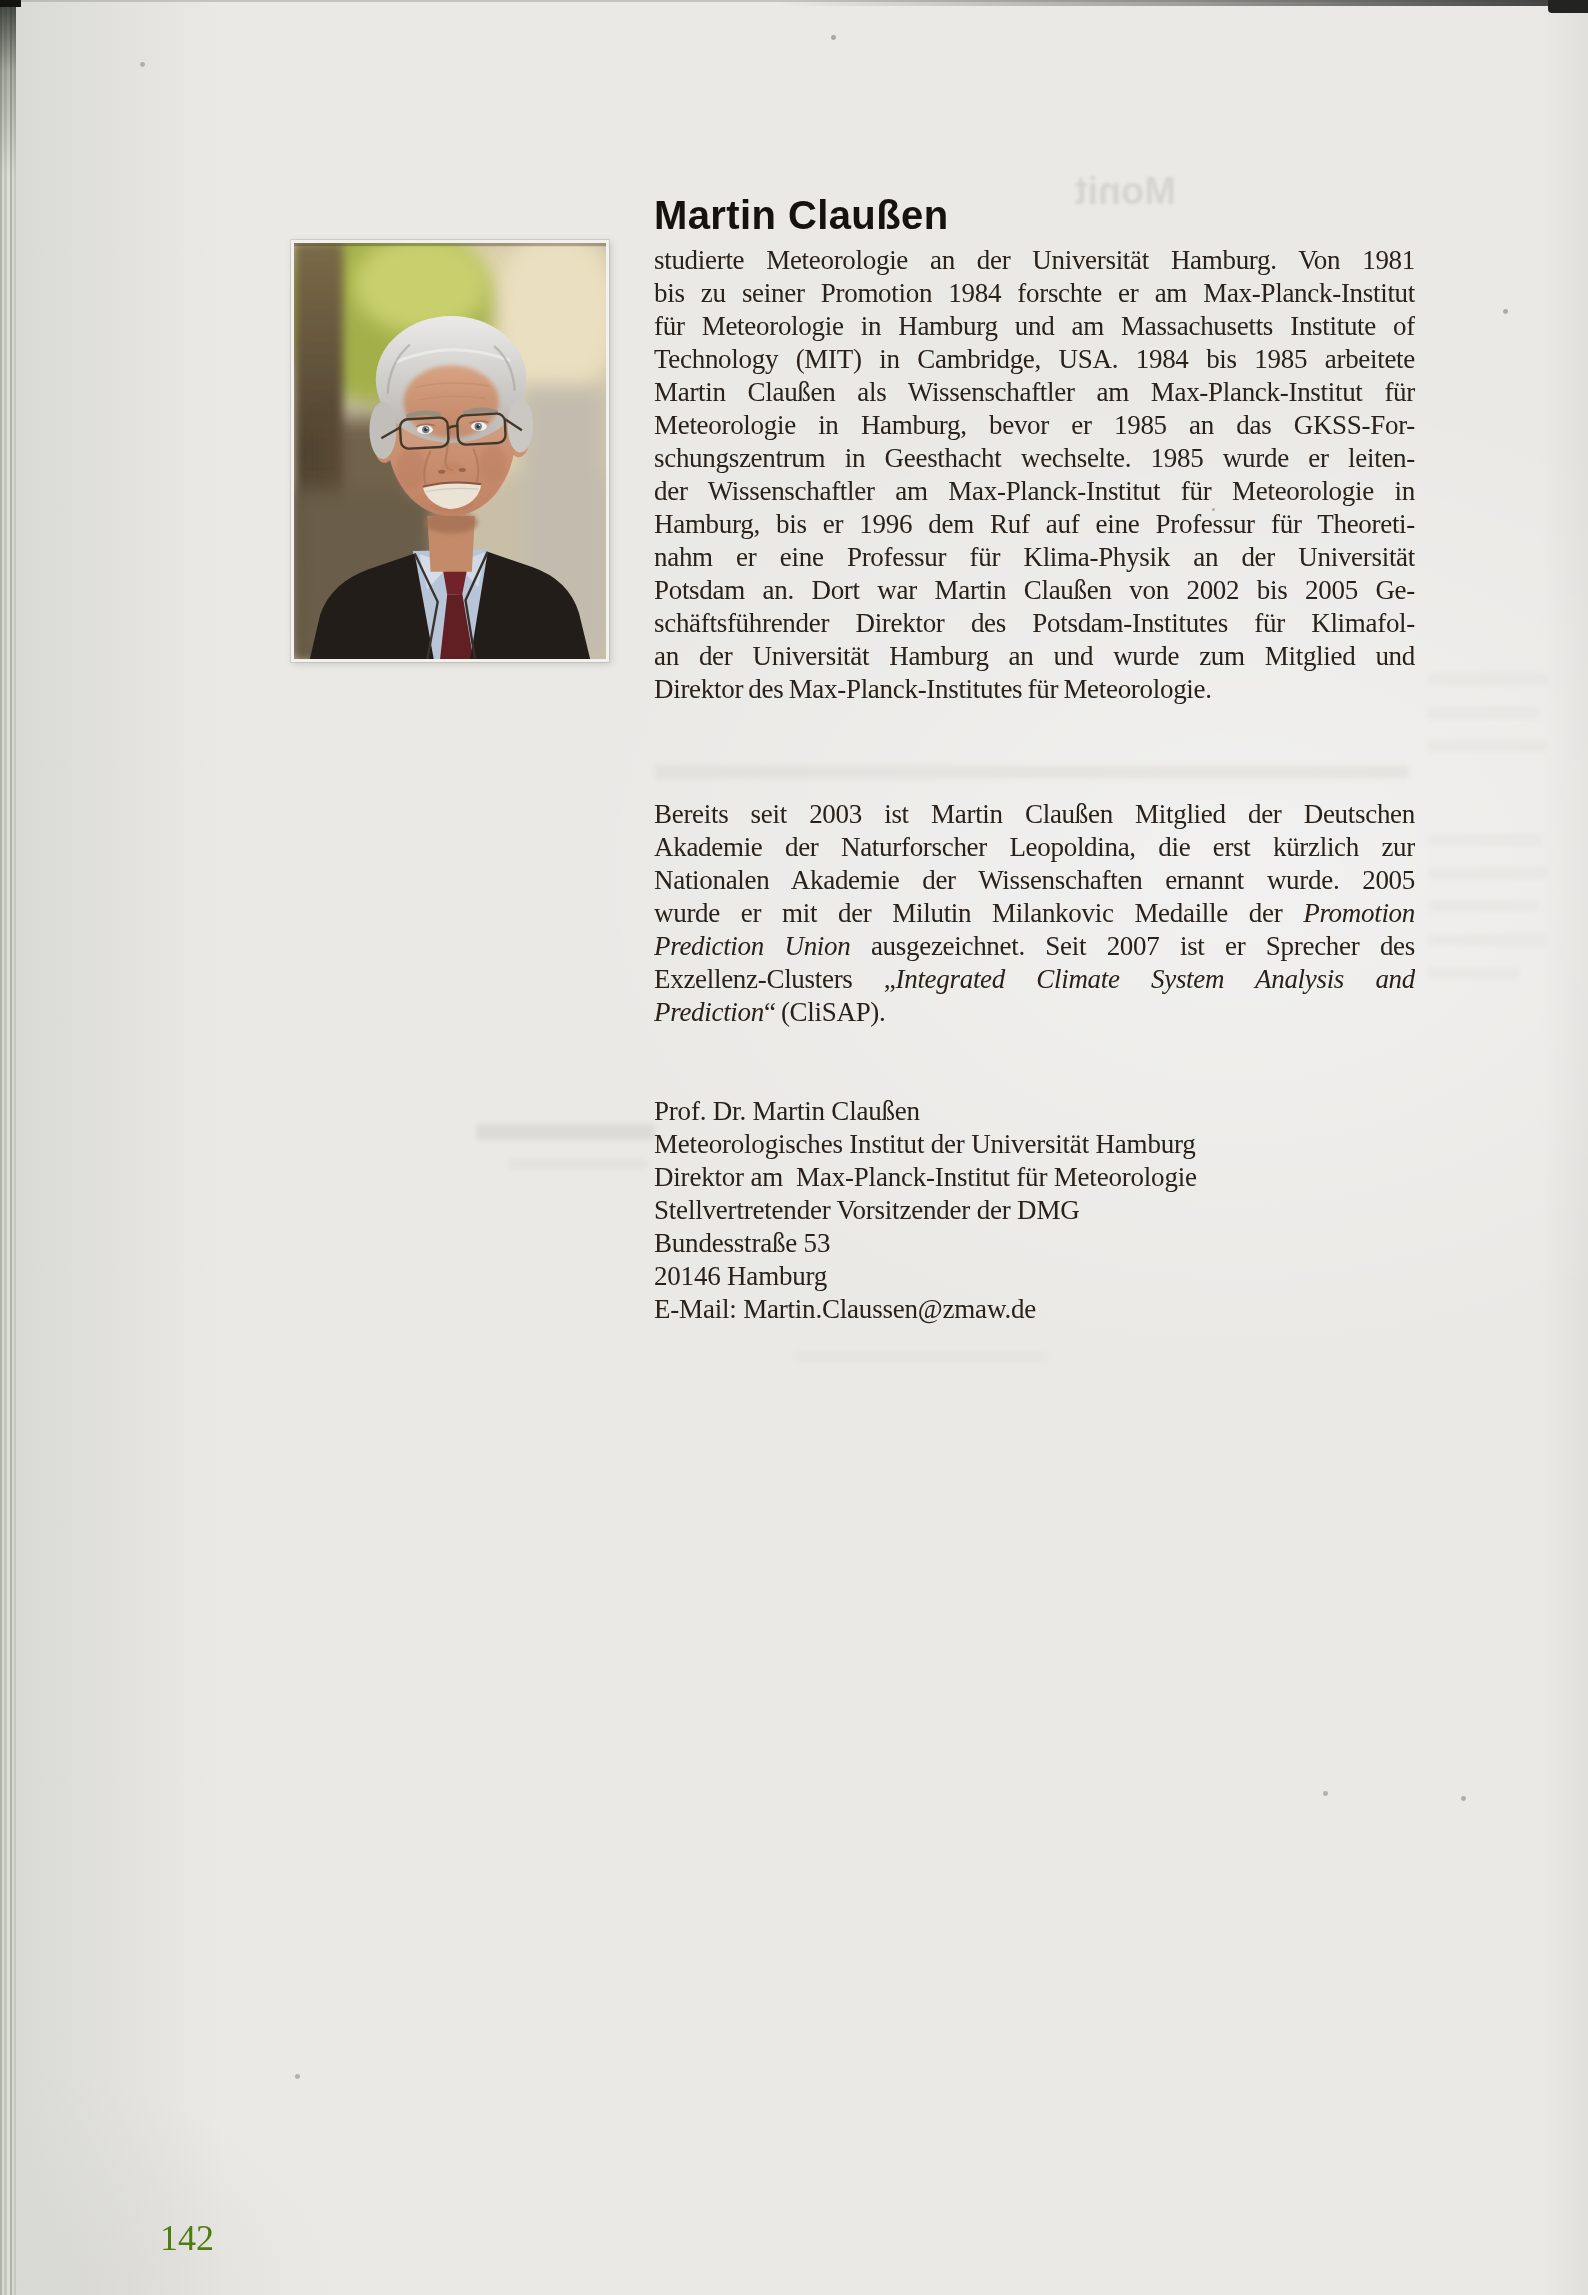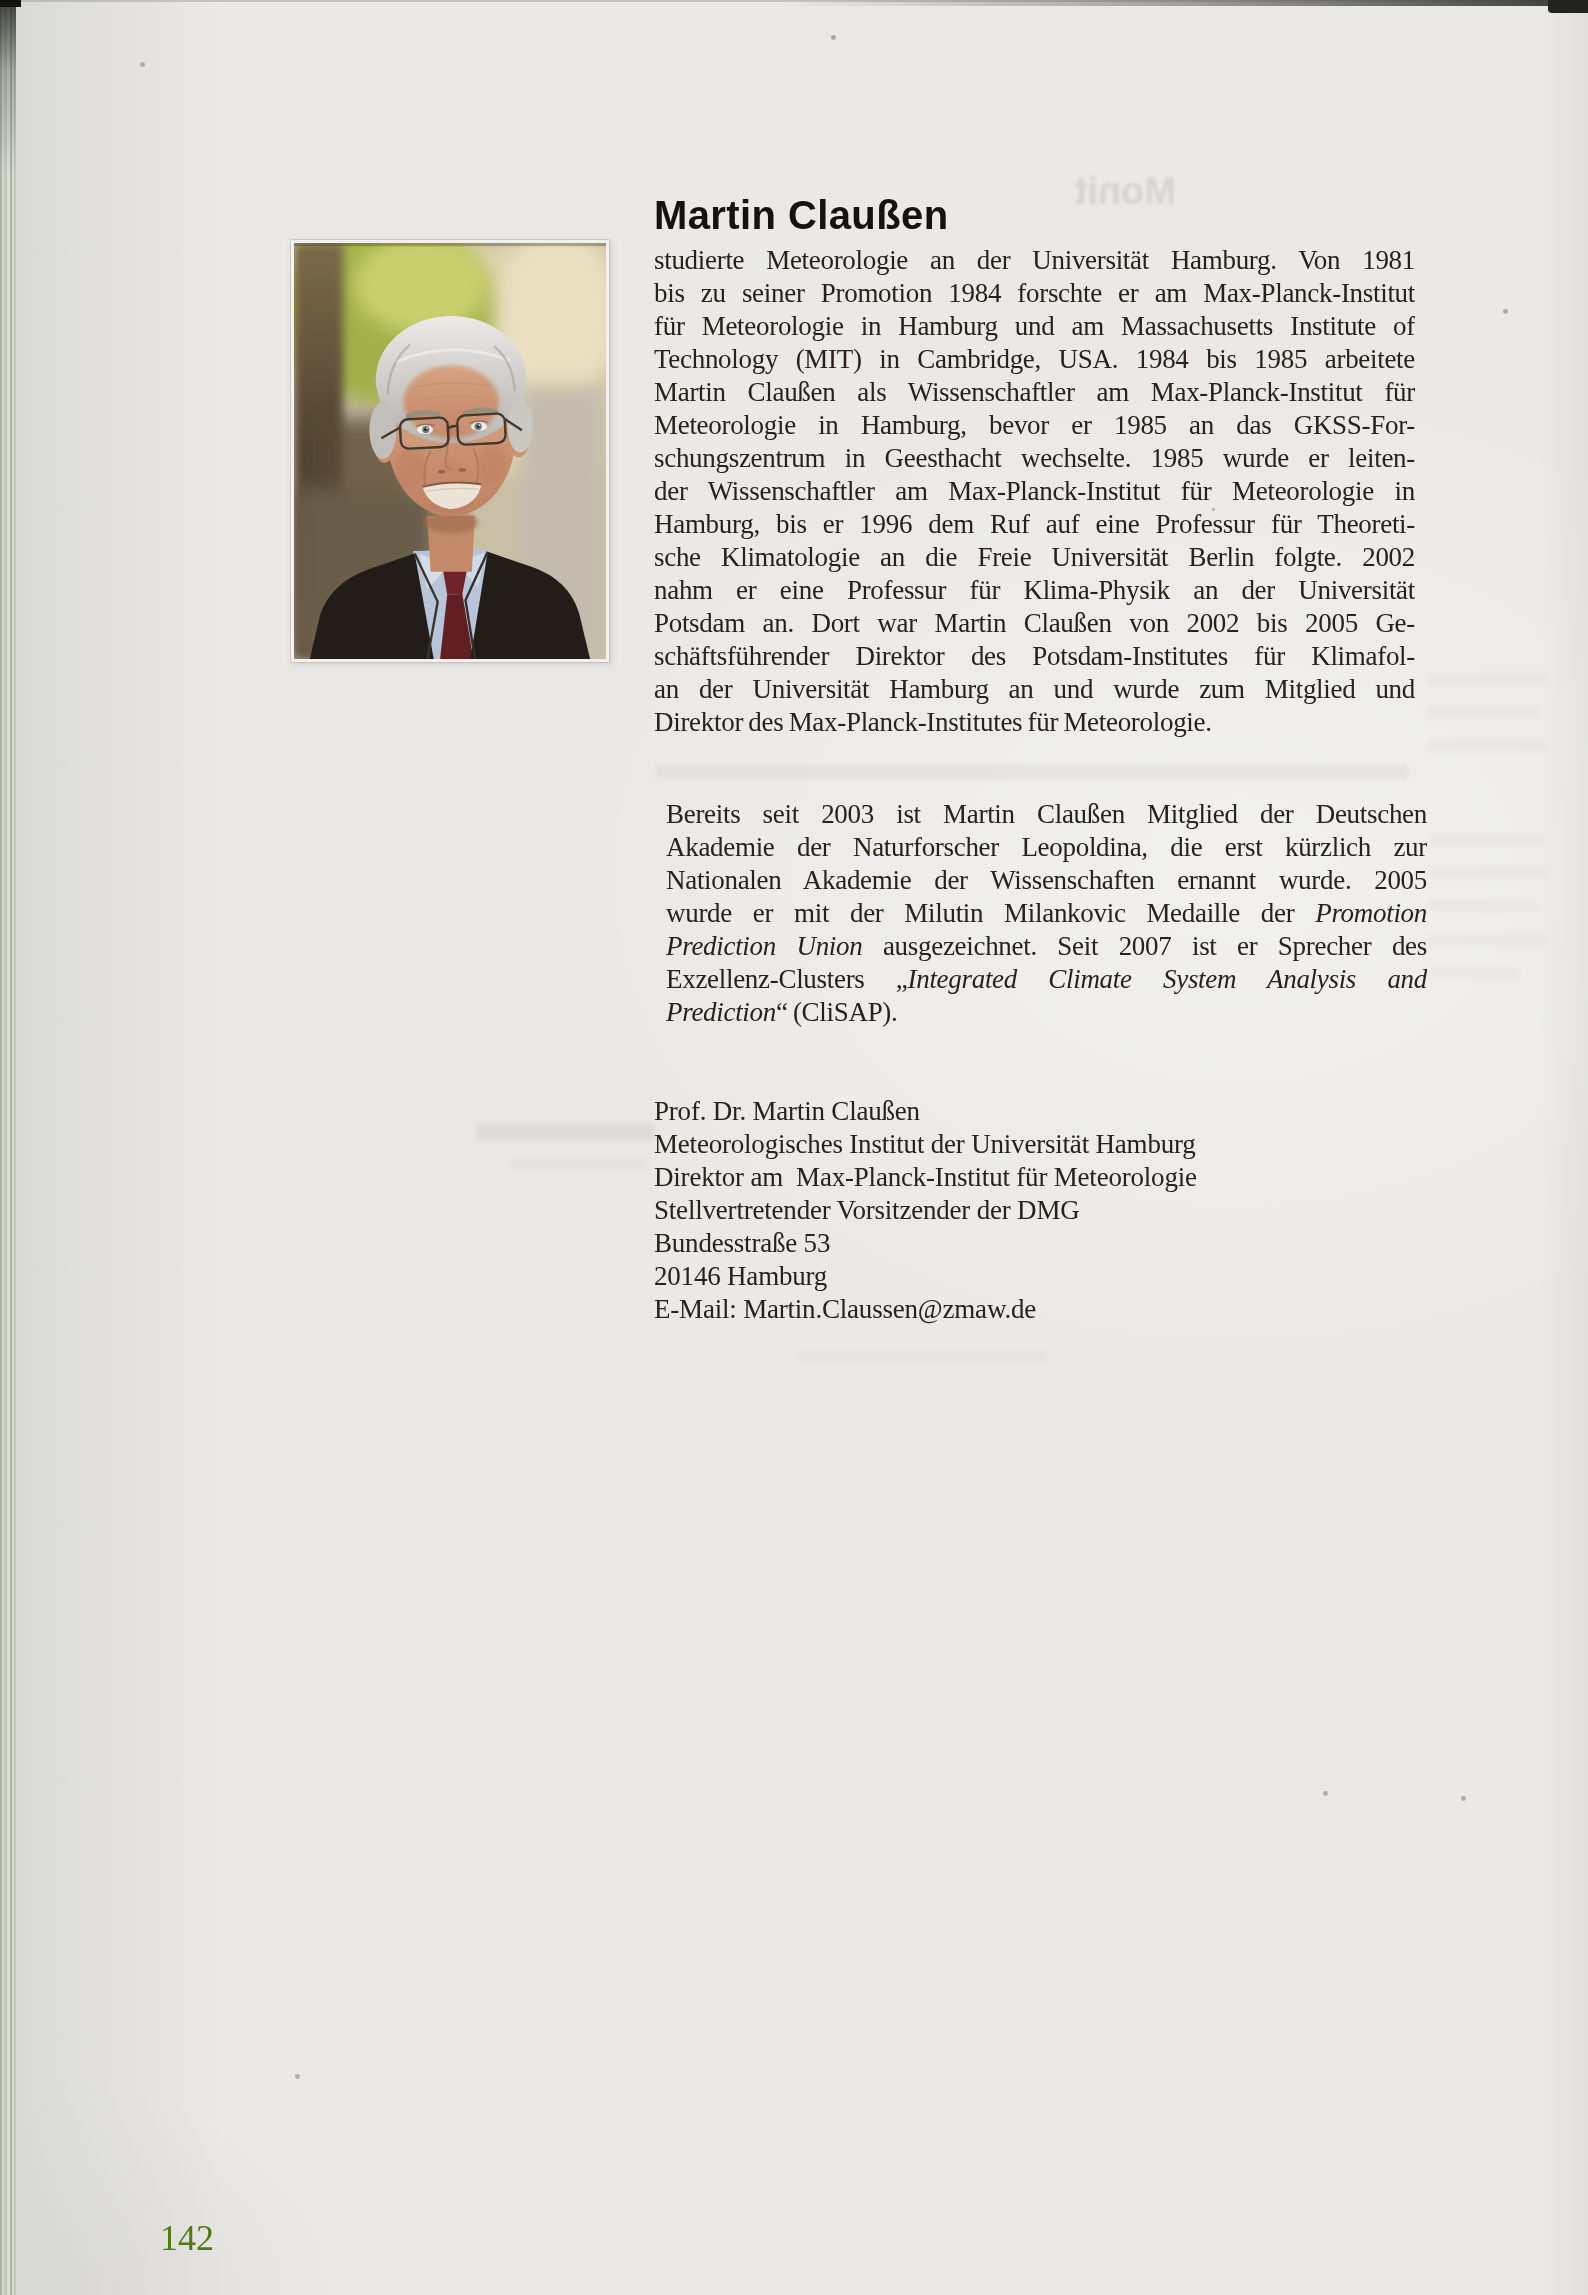--- a/index.html
+++ b/index.html
@@ -51,21 +51,21 @@
     box-shadow:0 0 0 0.8px rgba(120,118,110,.25), 1.6px 2.4px 7.1px rgba(90,85,70,.22);
   }
   .photo svg{display:block;width:100%;height:100%;}
 
   .para{
     position:absolute;left:654px;width:761px;z-index:6;
     font-size:27px;line-height:33px;color:#29211a;
     letter-spacing:-0.3px;word-spacing:-1.2px;
   }
   #para1{top:244px;}
-  #para2{top:798px;margin-left:12px;}
+  #para2{top:798px;}
   .tl{height:33px;overflow:hidden;}
   .tl.j{text-align:justify;text-align-last:justify;}
   .tl .it{font-style:italic;}
 
   .contact{
     position:absolute;left:654px;top:1095px;z-index:6;
     font-size:27px;line-height:33px;color:#29211a;letter-spacing:-0.2px;
   }
   .contact .tl{white-space:pre;}
 
@@ -191,21 +191,20 @@
 <div id="para1" class="para">
     <div class="tl j"><span>studierte Meteorologie an der Universität Hamburg. Von 1981</span></div>
     <div class="tl j"><span>bis zu seiner Promotion 1984 forschte er am Max-Planck-Institut</span></div>
     <div class="tl j"><span>für Meteorologie in Hamburg und am Massachusetts Institute of</span></div>
     <div class="tl j"><span>Technology (MIT) in Cambridge, USA. 1984 bis 1985 arbeitete</span></div>
     <div class="tl j"><span>Martin Claußen als Wissenschaftler am Max-Planck-Institut für</span></div>
     <div class="tl j"><span>Meteorologie in Hamburg, bevor er 1985 an das GKSS-For-</span></div>
     <div class="tl j"><span>schungszentrum in Geesthacht wechselte. 1985 wurde er leiten-</span></div>
     <div class="tl j"><span>der Wissenschaftler am Max-Planck-Institut für Meteorologie in</span></div>
     <div class="tl j"><span>Hamburg, bis er 1996 dem Ruf auf eine Professur für Theoreti-</span></div>
-    <div class="tl j"><span>sche Klimatologie an die Freie Universität Berlin folgte. 2002</span></div>
     <div class="tl j"><span>nahm er eine Professur für Klima-Physik an der Universität</span></div>
     <div class="tl j"><span>Potsdam an. Dort war Martin Claußen von 2002 bis 2005 Ge-</span></div>
     <div class="tl j"><span>schäftsführender Direktor des Potsdam-Institutes für Klimafol-</span></div>
     <div class="tl j"><span>an der Universität Hamburg an und wurde zum Mitglied und</span></div>
     <div class="tl"><span>Direktor des Max-Planck-Institutes für Meteorologie.</span></div>
   </div>
 <div id="para2" class="para">
     <div class="tl j"><span>Bereits seit 2003 ist Martin Claußen Mitglied der Deutschen</span></div>
     <div class="tl j"><span>Akademie der Naturforscher Leopoldina, die erst kürzlich zur</span></div>
     <div class="tl j"><span>Nationalen Akademie der Wissenschaften ernannt wurde. 2005</span></div>

